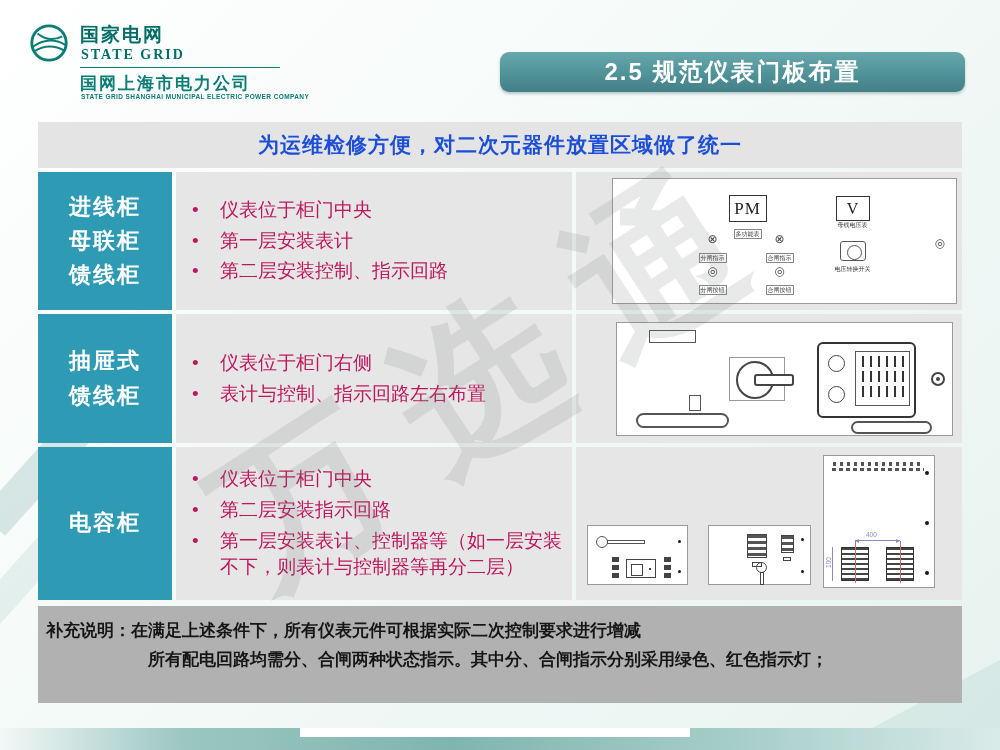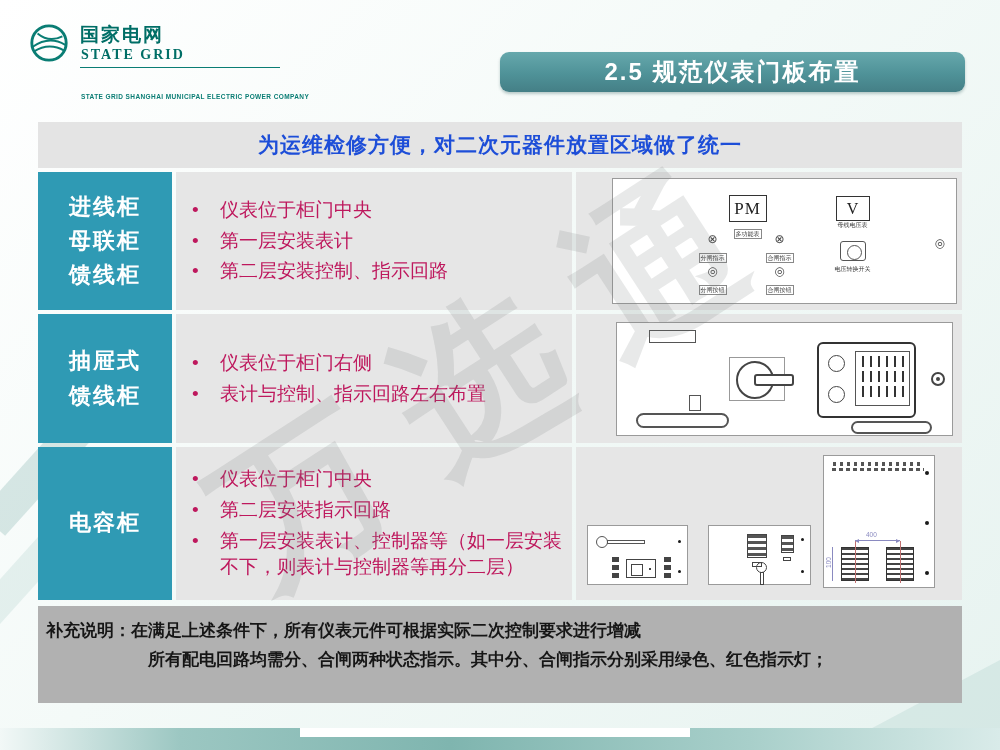--- a/index.html
+++ b/index.html
@@ -142,20 +142,21 @@
   <div class="logo-wrap">
     <svg class="globe" viewBox="0 0 44 44">
       <circle cx="22" cy="22" r="18" fill="none" stroke="#0a7d74" stroke-width="3"></circle>
       <path d="M5 26 Q22 14 39 24" fill="none" stroke="#0a7d74" stroke-width="2"></path>
       <path d="M6 31 Q22 21 38 30" fill="none" stroke="#0a7d74" stroke-width="2"></path>
       <path d="M10 12 Q22 22 36 15" fill="none" stroke="#0a7d74" stroke-width="2"></path>
     </svg>
     <div class="brand-cn">国家电网</div>
     <div class="brand-en">STATE GRID</div>
     <div class="logo-rule"></div>
+    <div class="company-cn">国网上海市电力公司</div>
     <div class="company-en">STATE GRID SHANGHAI MUNICIPAL ELECTRIC POWER COMPANY</div>
   </div>
 
   <div class="banner">2.5 规范仪表门板布置</div>
 
   <div class="table">
 
     <div class="title-row">为运维检修方便，对二次元器件放置区域做了统一</div>
 
     <div class="trow row-1">

